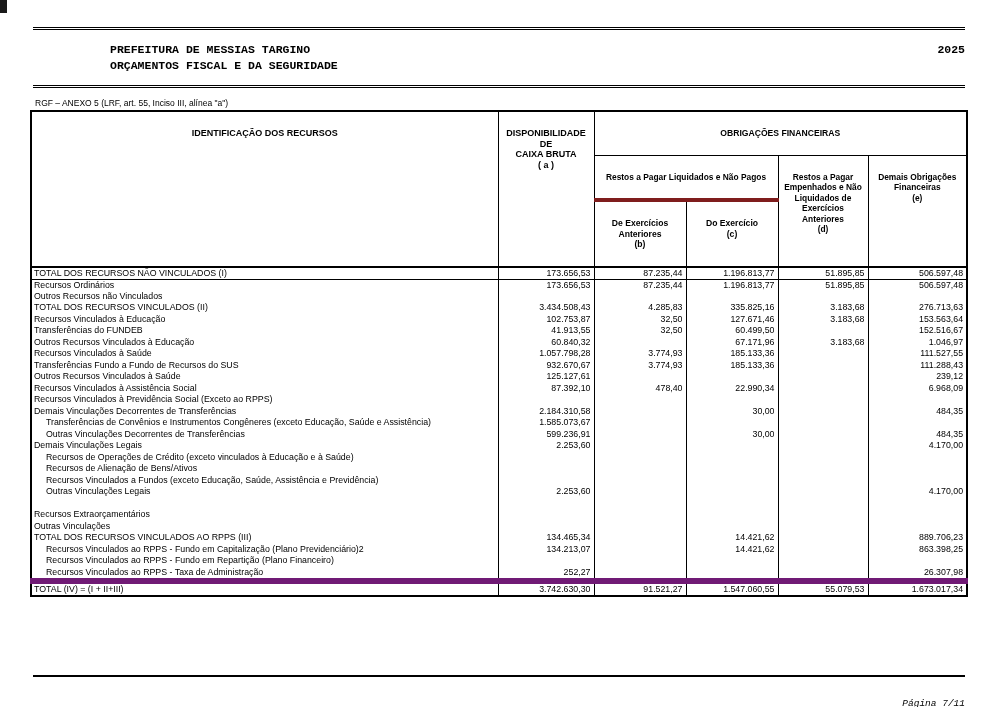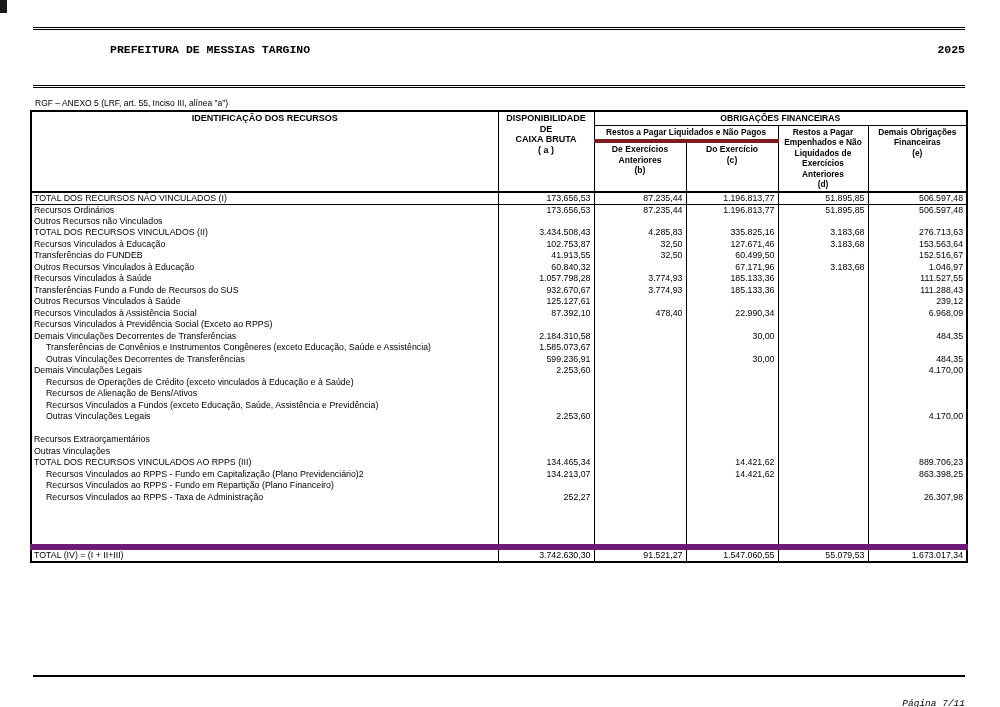--- a/index.html
+++ b/index.html
@@ -22,21 +22,21 @@
     font-family:"Liberation Mono","DejaVu Sans Mono",monospace; font-weight:bold; font-size:11.5px;margin-top:12px; }
   .doc-header .line { display:flex; justify-content:space-between; height:15.5px; line-height:13px; }
 
   .annex { position:absolute; left:35px; top:98px; font-size:8.5px; }
 
   
   table.fiscal { position:absolute; left:30px; top:110px; width:936px; height:447px;
     border-collapse:collapse; table-layout:fixed; border:2px solid #000; }
   table.fiscal th, table.fiscal td { overflow:hidden; white-space:nowrap; }
   thead th { border:1px solid #000; font-weight:bold; vertical-align:top;
-    padding:1px 2px; font-size:8.6px; line-height:10.5px; text-align:center; }
+    padding:16px 2px; font-size:8.6px; line-height:10.5px; text-align:center; }
   th .pre { white-space:pre-line; }
   th.h-resources, th.h-cash { font-size:9px; }
   tr.hr1 { height:14px; } tr.hr2 { height:15px; } tr.hr3 { height:46px; }
   tr.hr2 th { font-size:8.4px;margin-top:25px; }
   tr.hr3 th { border-top:4px solid #7f1d1d; }
 
   td.lbl { text-align:left; padding:0 2px; font-size:8.8px;
     border-left:1px solid #000; border-right:1px solid #000; }
   td.lbl.ind { padding-left:14px; }
   td.val { text-align:right; padding:0 3px; font-size:8.8px;
@@ -55,20 +55,23 @@
 
 <div class="page">
 
   <div class="corner-mark"></div>
   <div class="rule-double rule-top"></div>
 
   <div class="doc-header">
     <div class="line">
       <span>PREFEITURA DE MESSIAS TARGINO</span>
       <span>2025</span>
+    </div>
+    <div class="line">
+      <span>ORÇAMENTOS FISCAL E DA SEGURIDADE</span>
     </div>
   </div>
 
   <div class="rule-double rule-mid"></div>
 
   <div class="annex">RGF – ANEXO 5 (LRF, art. 55, Inciso III, alínea "a")</div>
 
   <table class="fiscal">
     <colgroup>
       <col style="width:467px">

